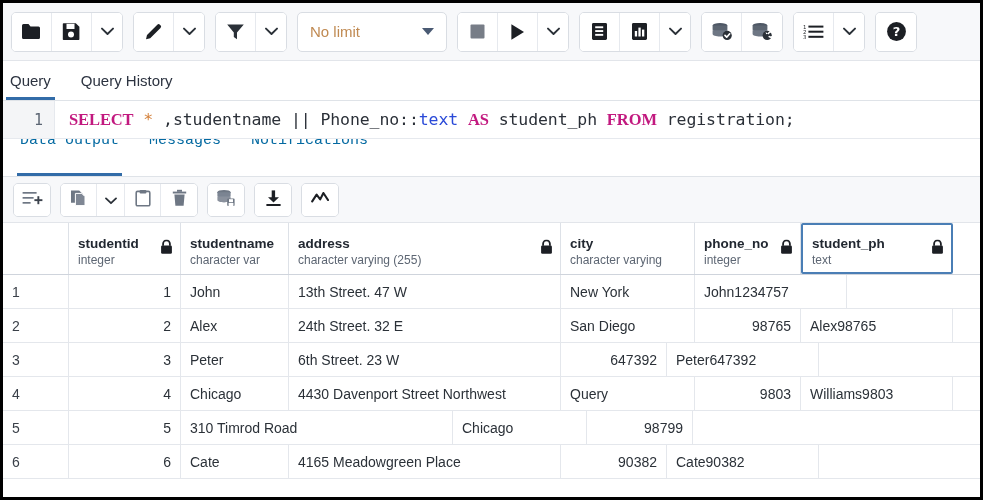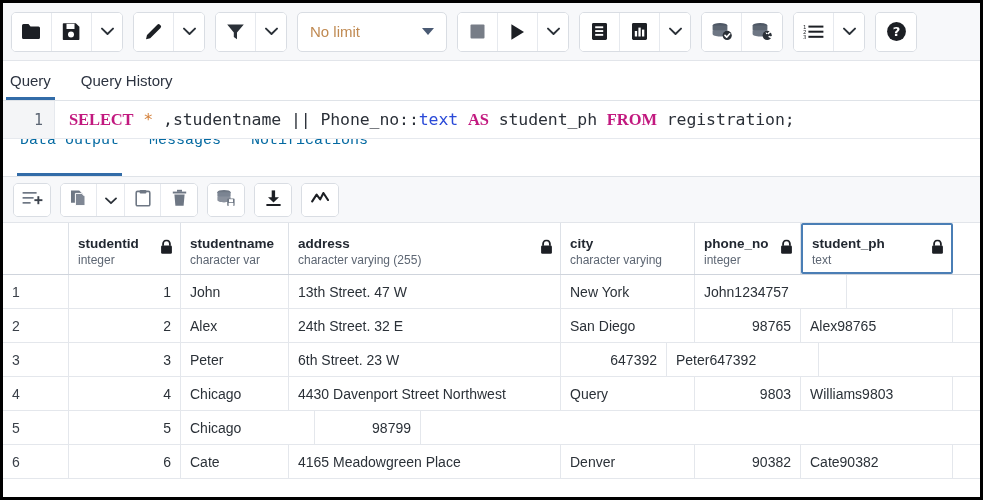--- a/index.html
+++ b/index.html
@@ -612,28 +612,28 @@
           <div class="cell num" style="width: 112px;">4</div>
           <div class="cell" style="width: 108px;">Chicago</div>
           <div class="cell" style="width: 272px;">4430 Davenport Street Northwest</div>
           <div class="cell" style="width: 134px;">Query</div>
           <div class="cell num" style="width: 106px;">9803</div>
           <div class="cell" style="width: 152px;">Williams9803</div>
         </div>
         <div class="grow">
           <div class="cell rownum" style="width: 66px;">5</div>
           <div class="cell num" style="width: 112px;">5</div>
+          <div class="cell" style="width: 272px;">310 Timrod Road</div>
           <div class="cell" style="width: 134px;">Chicago</div>
           <div class="cell num" style="width: 106px;">98799</div>
         </div>
         <div class="grow">
           <div class="cell rownum" style="width: 66px;">6</div>
           <div class="cell num" style="width: 112px;">6</div>
           <div class="cell" style="width: 108px;">Cate</div>
           <div class="cell" style="width: 272px;">4165 Meadowgreen Place</div>
-          <div class="cell" style="width: 134px;">Denver</div>
           <div class="cell num" style="width: 106px;">90382</div>
           <div class="cell" style="width: 152px;">Cate90382</div>
         </div>
       </div>
   </div>
 
 </div>
 
 </body></html>

